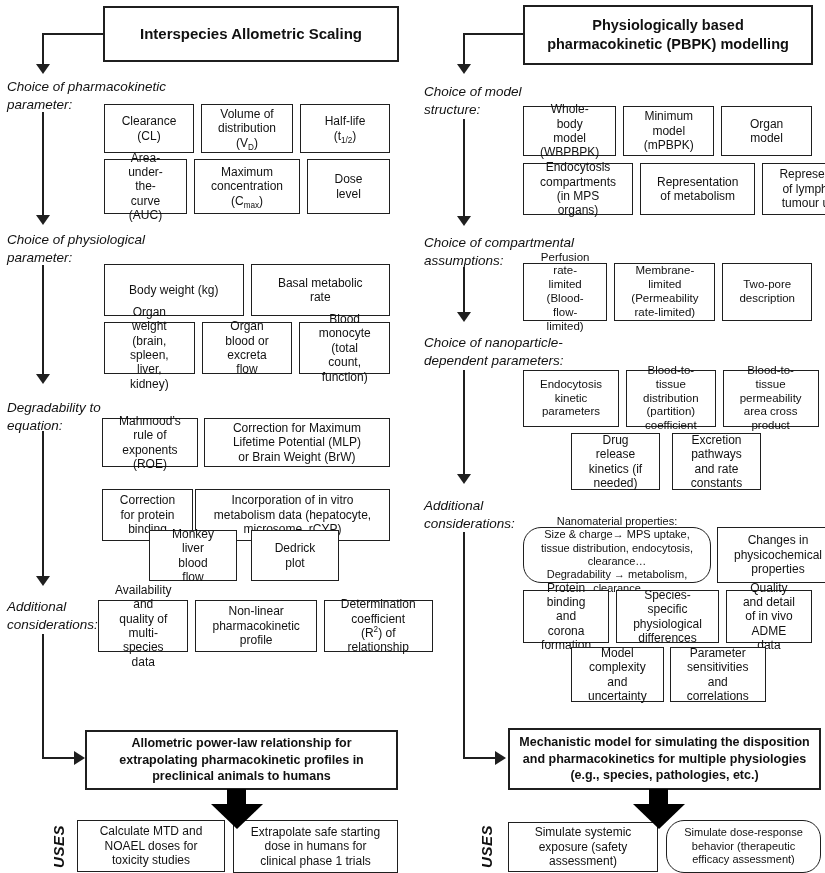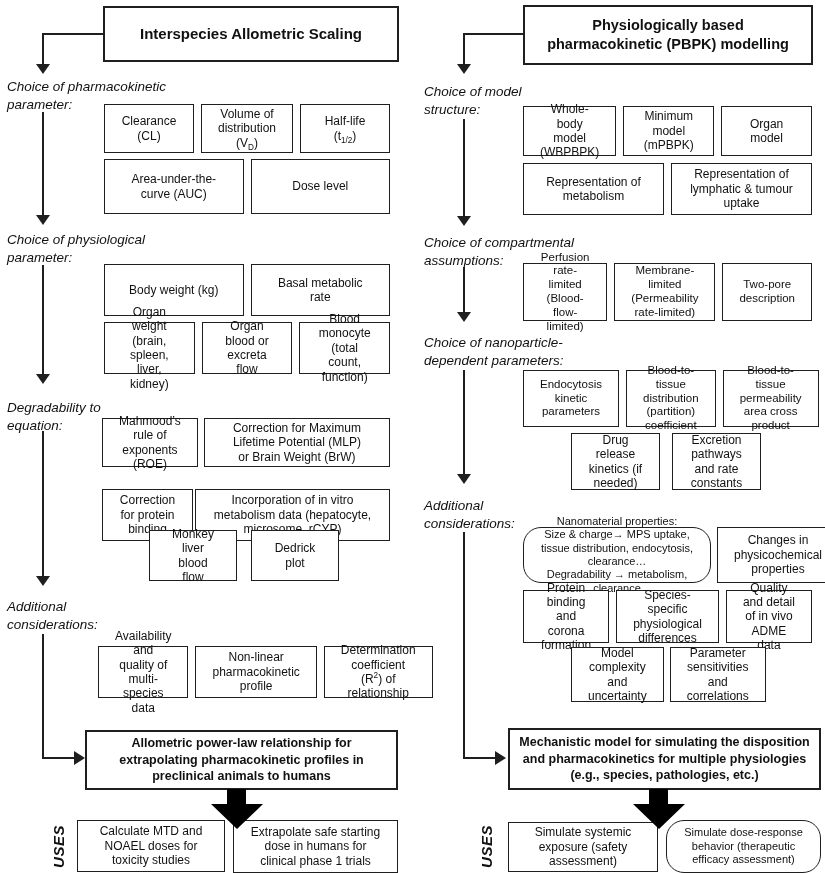--- a/index.html
+++ b/index.html
@@ -58,20 +58,23 @@
       </div>
     <div class="cell">
         <span>Half-life (t<sub>1/2</sub>)</span>
       </div>
   </div>
   <div class="row" style="left:104px;top:159px;width:286px;height:55px">
     <div class="cell">
         <span>Area-under-the-curve (AUC)</span>
       </div>
     <div class="cell">
+        <span>Maximum concentration (C<sub>max</sub>)</span>
+      </div>
+    <div class="cell">
         <span>Dose level</span>
       </div>
   </div>
 
   <div class="slabel" style="left:7px;top:231px;width:170px">Choice of physiological parameter:</div>
 
   <div class="vline" style="left:42px;top:265px;height:111px"></div>
   <div class="ah-down" style="left:36px;top:374px"></div>
 
   <div class="row" style="left:104px;top:264px;width:286px;height:52px">
@@ -123,21 +126,21 @@
         <span>Dedrick plot</span>
       </div>
   </div>
 
   <div class="slabel" style="left:7px;top:598px;width:125px">Additional considerations:</div>
 
   <div class="vline" style="left:42px;top:634px;height:125px"></div>
   <div class="hline" style="left:42px;top:757px;width:34px"></div>
   <div class="ah-right" style="left:74px;top:751px"></div>
 
-  <div class="row" style="left:98px;top:646px;width:314px;height:52px">
+  <div class="row" style="left:98px;top:600px;width:314px;height:52px">
     <div class="cell">
         <span>Availability and quality of multi-species data</span>
       </div>
     <div class="cell">
         <span>Non-linear pharmacokinetic profile</span>
       </div>
     <div class="cell">
         <span>Determination coefficient (R<sup>2</sup>) of relationship</span>
       </div>
   </div>
@@ -177,20 +180,23 @@
       </div>
     <div class="cell">
         <span>Minimum model (mPBPK)</span>
       </div>
     <div class="cell">
         <span>Organ model</span>
       </div>
   </div>
   <div class="row" style="left:523px;top:163px;width:289px;height:52px">
     <div class="cell">
+        <span>Endocytosis compartments (in MPS organs)</span>
+      </div>
+    <div class="cell">
         <span>Representation of metabolism</span>
       </div>
     <div class="cell">
         <span>Representation of lymphatic &amp; tumour uptake</span>
       </div>
   </div>
 
   <div class="slabel" style="left:424px;top:234px;width:190px">Choice of compartmental assumptions:</div>
 
   <div class="vline" style="left:463px;top:267px;height:47px"></div>

